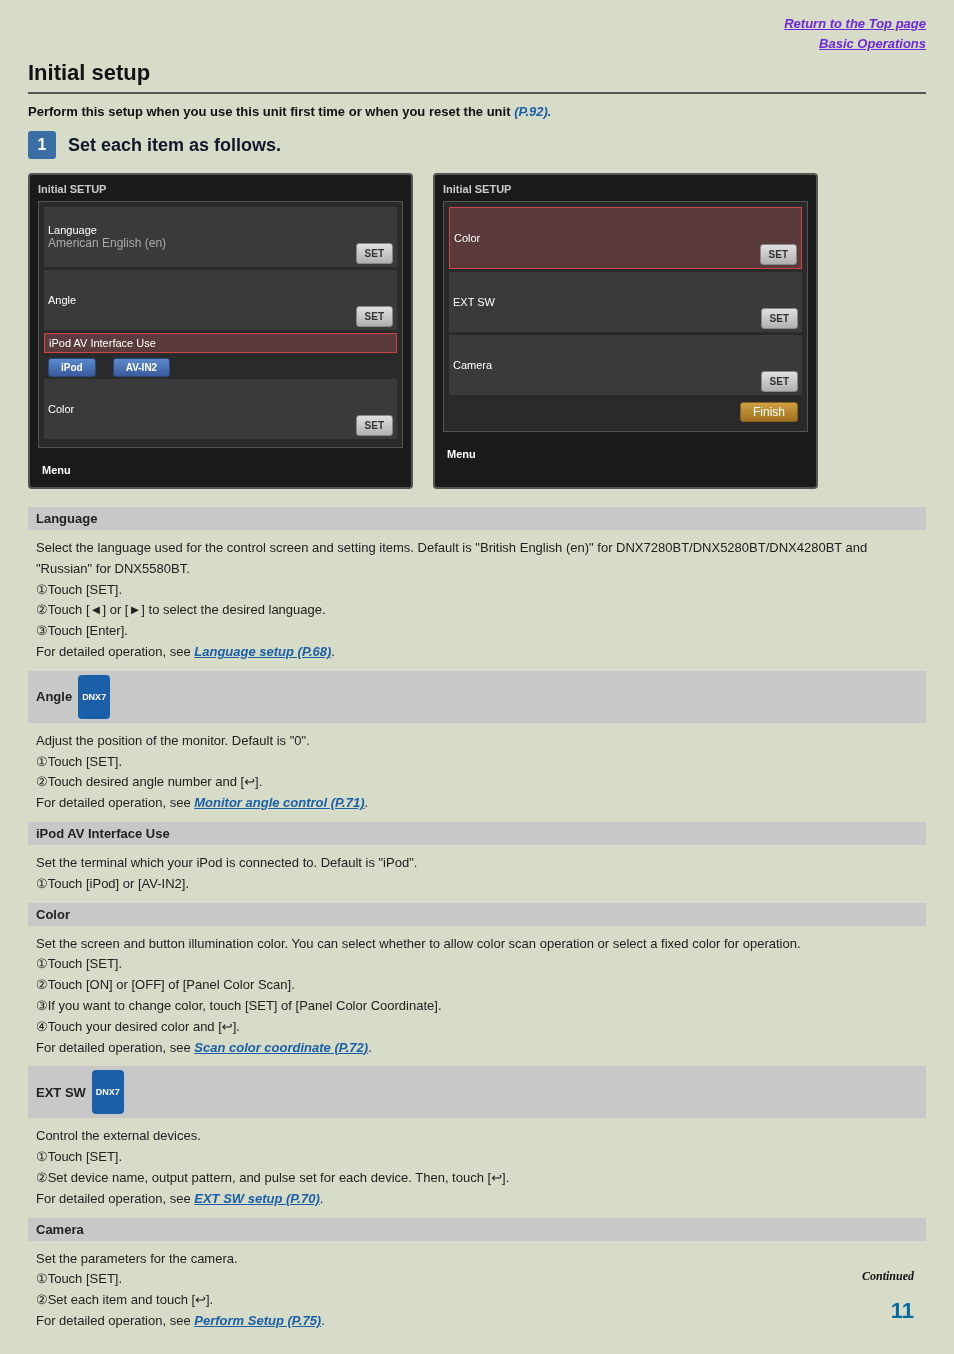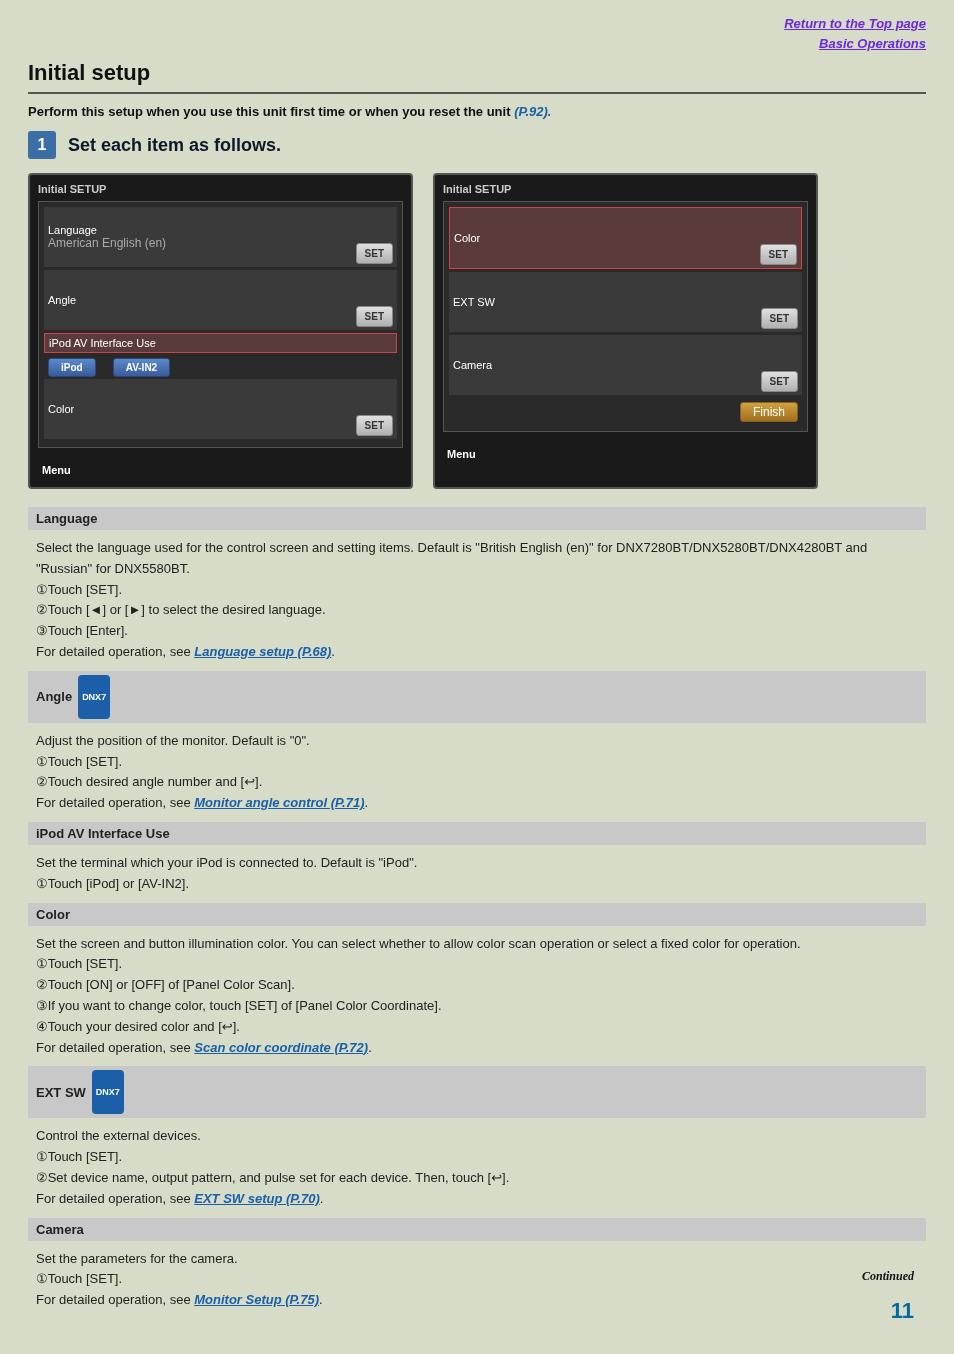--- a/index.html
+++ b/index.html
@@ -368,21 +368,22 @@
       </div>
     </div>
 
     <div class="section-block">
       <div class="section-header">
         <span>Camera</span>
       </div>
       <div class="section-body">
         <p>Set the parameters for the camera.</p>
         <p>①Touch [SET].</p>
-        <p>For detailed operation, see <span class="link">Monitor Setup (P.75)</span>.</p>
+        <p>②Set each item and touch [↩].</p>
+        <p>For detailed operation, see <span class="link">Perform Setup (P.75)</span>.</p>
       </div>
     </div>
 
   </div>
 </div>
 
 <div class="continued">Continued</div>
 
 <div class="page-number">11</div>
 

